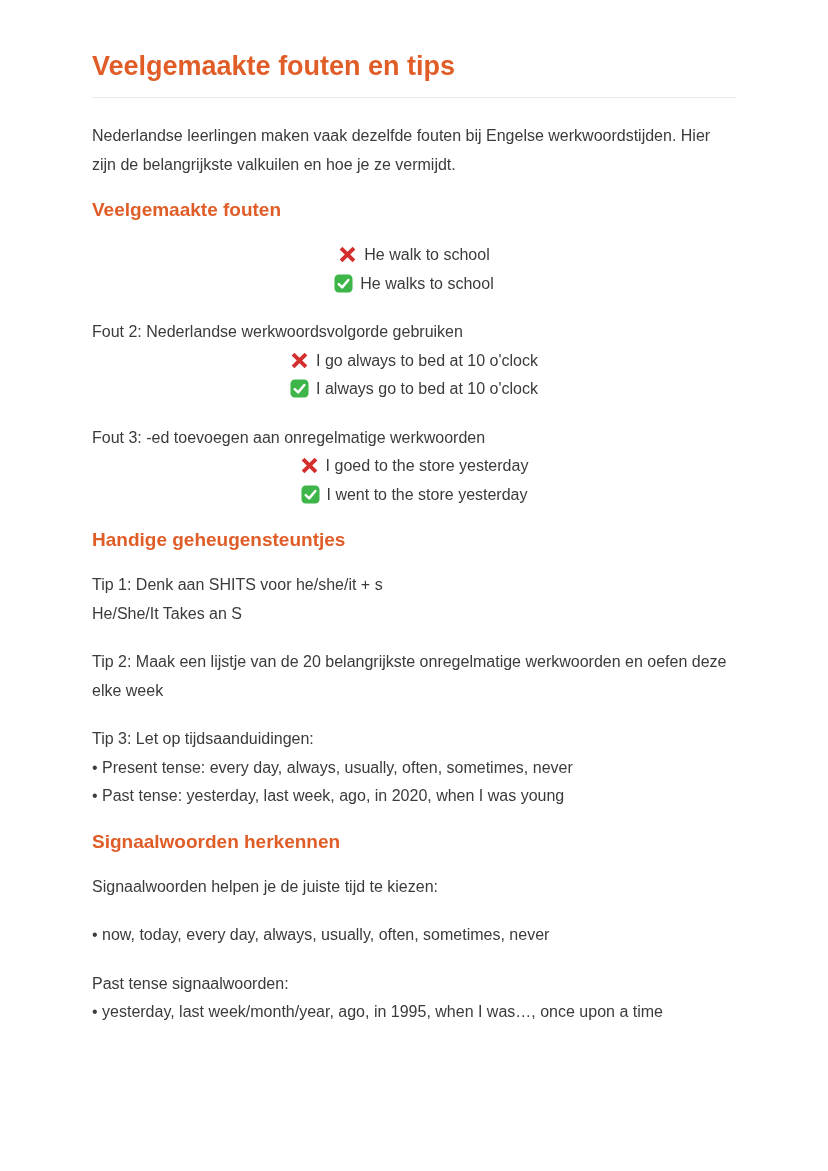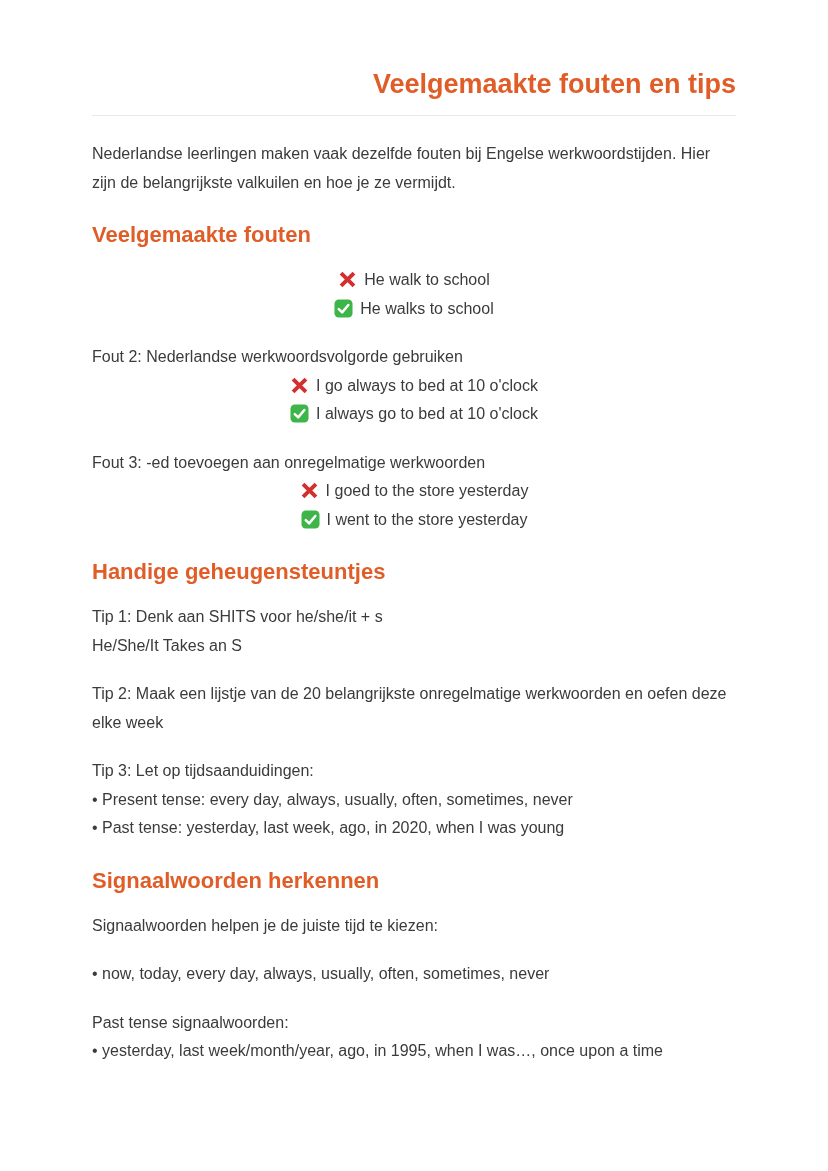--- a/index.html
+++ b/index.html
@@ -18,45 +18,44 @@
     -webkit-font-smoothing:antialiased;
   }
   .page{
     width:828px;
     min-height:1171px;
     margin:0 auto;
     background:#ffffff;
     padding:50px 92px 70px 92px;
   }
   h1.doc-title{
-    margin:18px 0 15px 0;
+    margin:0 0 15px 0;
     font-size:27px;
     line-height:32px;
     font-weight:600;
     color:var(--accent);
     letter-spacing:0;
-    text-align:right;
   }
   hr.title-rule{
     border:none;
     border-top:1px solid var(--rule-gray);
     margin:0;
     height:0;
   }
   .para{
     font-size:16px;
     line-height:28.5px;
     margin:24px 0 0 0;
   }
   h2.section-heading{
-    font-size:22px;
+    font-size:19px;
     line-height:22px;
     font-weight:700;
     color:var(--accent);
-    margin:27px 0 0 0;
+    margin:20px 0 0 0;
   }
   .group{
     font-size:16px;
     line-height:28.5px;
     margin:20px 0 0 0;
   }
   .line{display:block;}
   .example{display:block;text-align:center;}
   .icon{
     display:inline-block;

